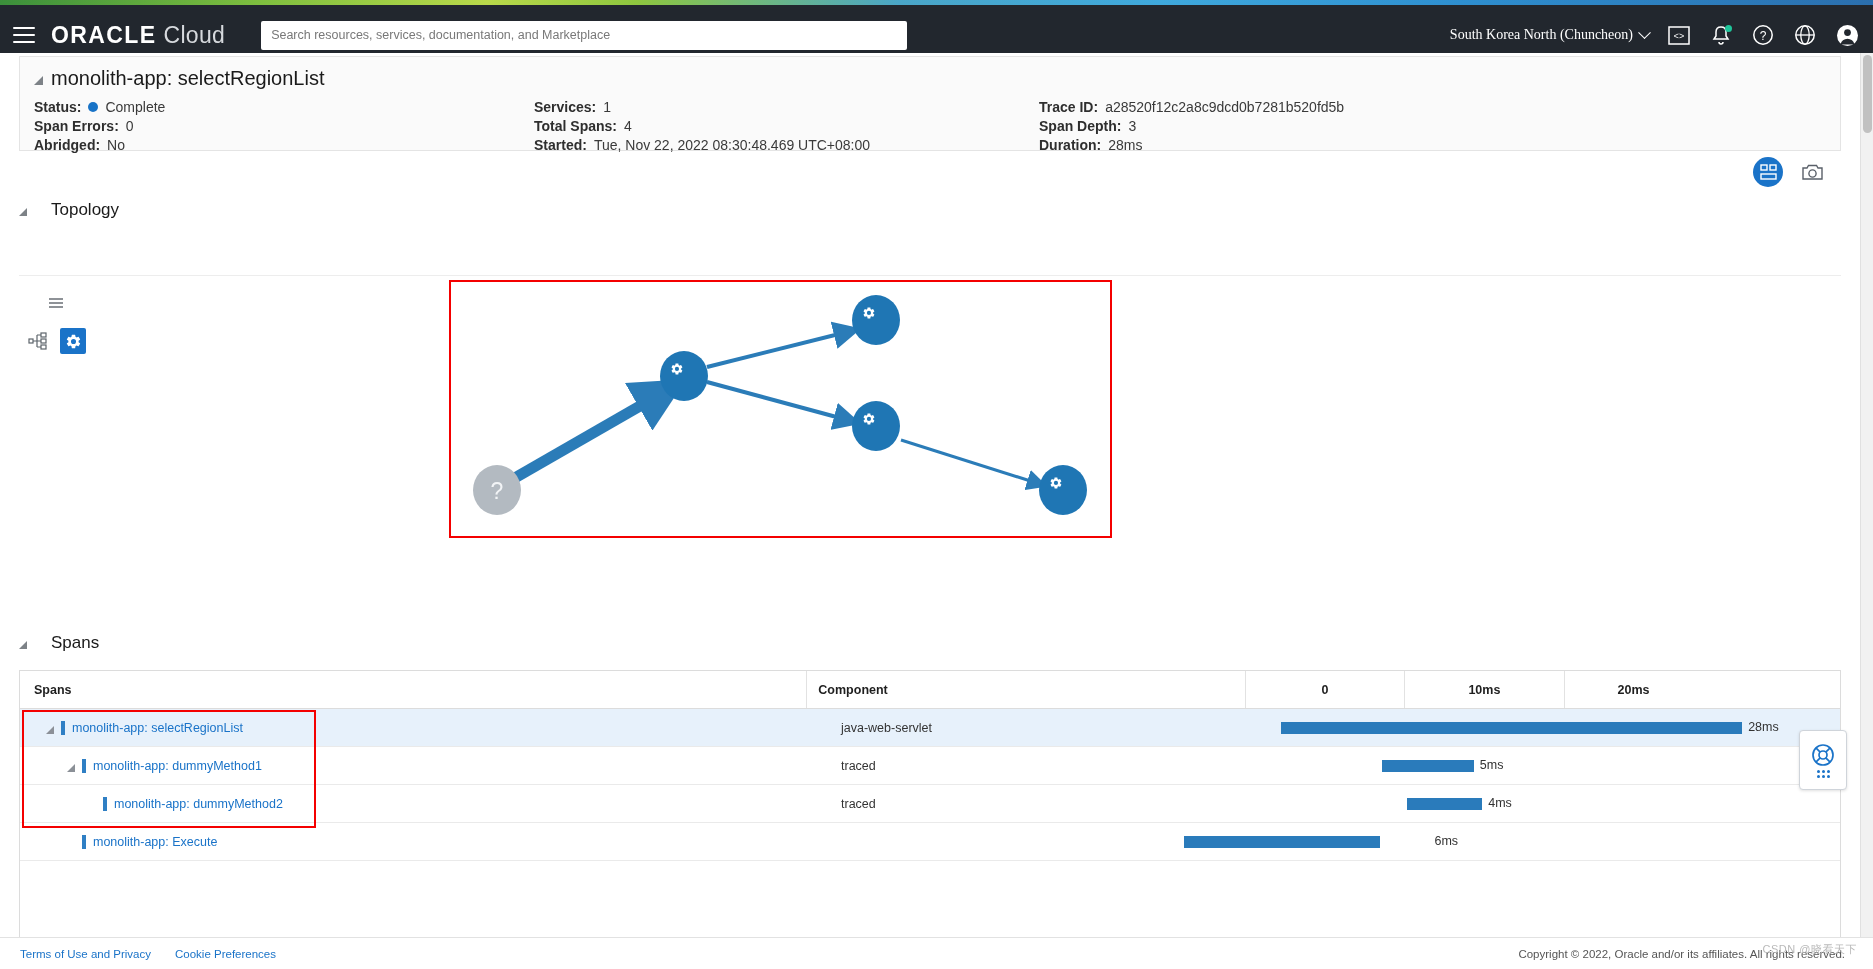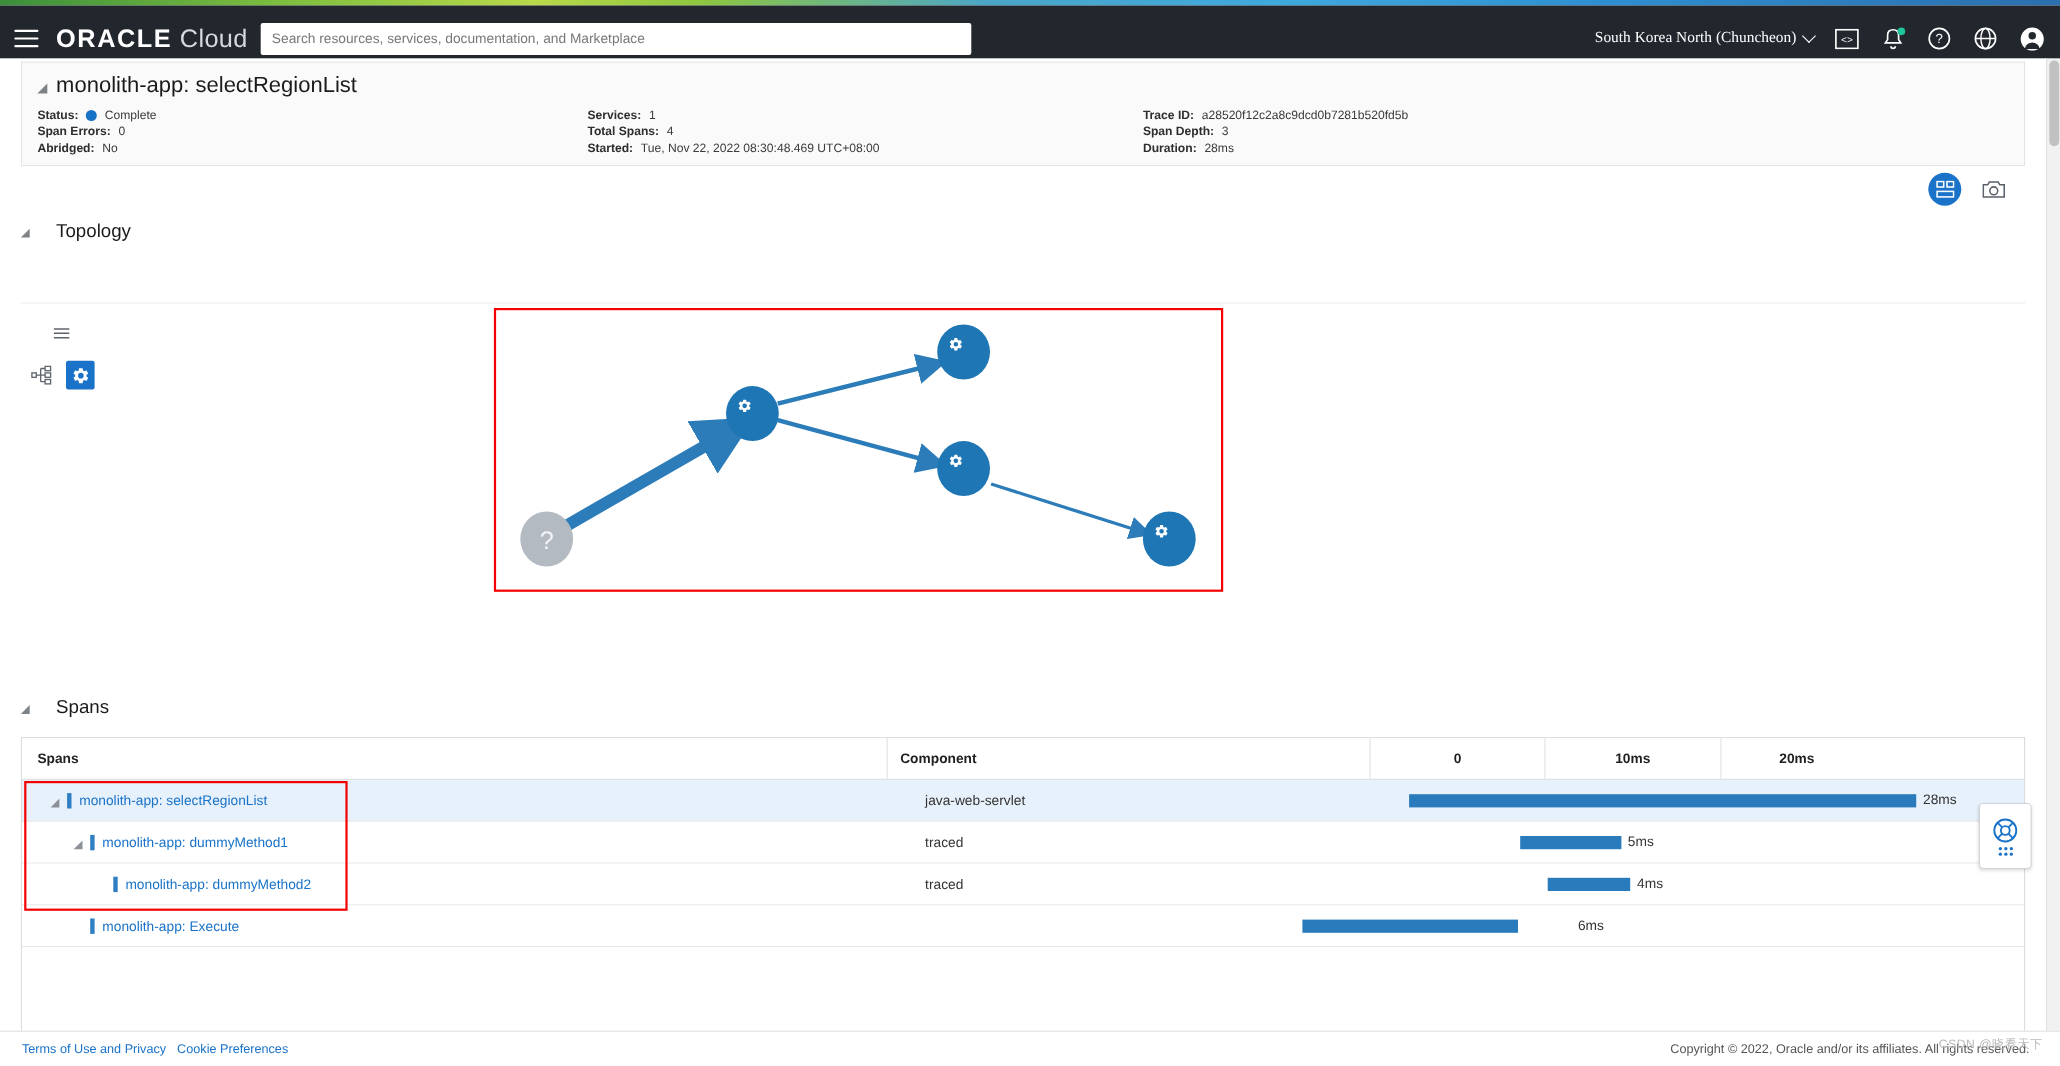--- a/index.html
+++ b/index.html
@@ -34,21 +34,21 @@
   .hamburger span { display: block; height: 2px; background: #fff; border-radius: 1px; }
   .brand { display: flex; align-items: baseline; white-space: nowrap; }
   .brand-oracle {
     color: #fff; font-size: 23px; font-weight: bold;
     letter-spacing: 1.4px;
   }
   .brand-cloud {
     color: #d6d9dd; font-size: 23px; font-weight: 300;
     margin-left: 7px; letter-spacing: .3px;
   }
-  .search-wrap { margin-left: 12px; }
+  .search-wrap { margin-left: 36px; }
   .search-input {
     width: 646px; height: 29px;
     border: none; border-radius: 2px;
     background: #fff; color: #4a4a4a;
     font-size: 12.5px; font-family: "Liberation Sans", sans-serif;
     padding: 0 10px;
     outline: none;
   }
   .search-input::placeholder { color: #787878; }
 
@@ -91,21 +91,21 @@
   .tri {
     width: 0; height: 0;
     border-left: 9px solid transparent;
     border-bottom: 9px solid #7d8287;
     margin-top: 4px;
   }
   .detail-grid {
     display: grid;
     grid-template-columns: 500px 505px auto;
     row-gap: 3px;
-    font-size: 11px; color: #333;
+    font-size: 14px; color: #333;
   }
   .dcell { display: flex; gap: 7px; align-items: center; white-space: nowrap; }
   .dlabel { font-weight: bold; color: #2e2e2e; }
   .dval { color: #3a3a3a; }
   .status-dot {
     width: 10px; height: 10px; border-radius: 50%;
     background: #1873c7; display: inline-block;
   }
 
   
@@ -212,21 +212,21 @@
   .hw-dots { display: grid; grid-template-columns: repeat(3, 3px); gap: 2px; }
   .hw-dots i { width: 3px; height: 3px; background: #1a73c8; border-radius: 50%; display: block; }
 
   
   .footer {
     position: absolute; bottom: 0; left: 0;
     width: 1873px; height: 32px;
     border-top: 1px solid #e2e2e2; background: #fff;
     display: flex; align-items: center; font-size: 11.5px;
   }
-  .footer-left { margin-left: 20px; display: flex; gap: 10px; }
+  .footer-left { margin-left: 20px; display: flex; gap: 24px; }
   .flink { color: #1a73c8; cursor: pointer; }
   .footer-right { margin-left: auto; margin-right: 28px; color: #555; }
   .watermark {
     position: absolute; right: 16px; bottom: 12px;
     color: #b9b9b9; font-size: 11px; letter-spacing: .5px;
   }
 
   
   .vscroll {
     position: absolute; right: 0; top: 53px; width: 13px; height: 916px;

